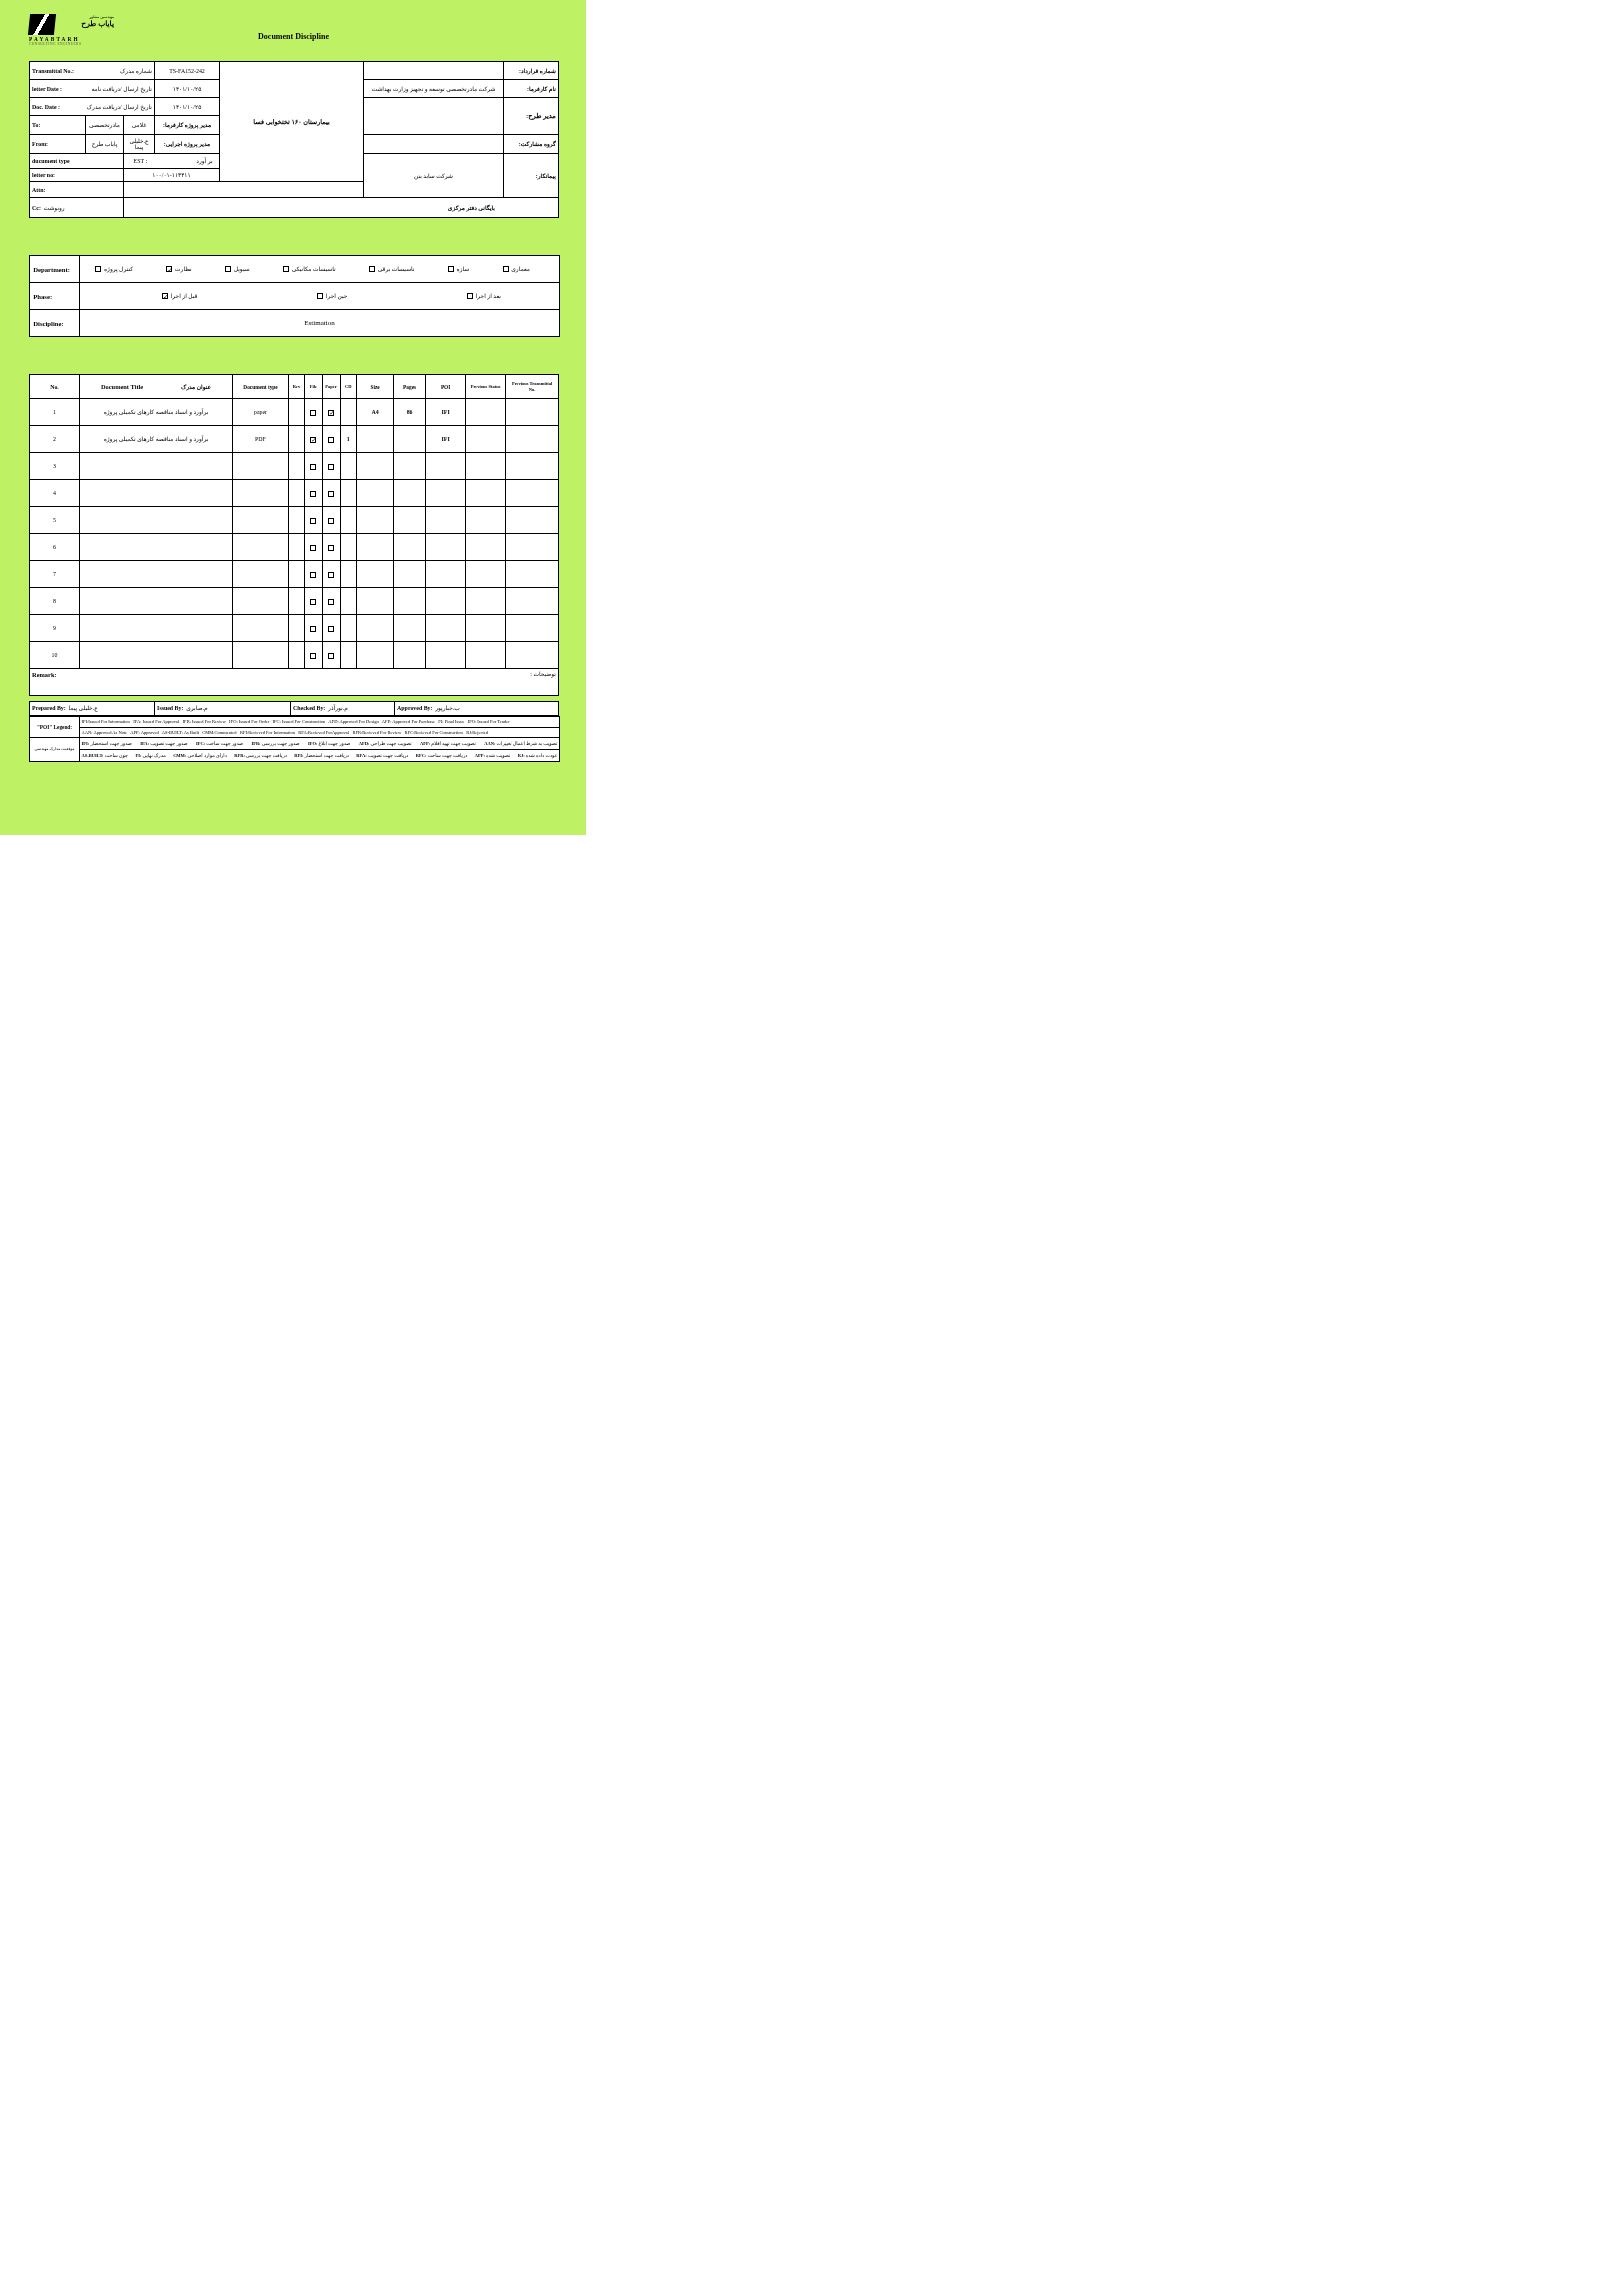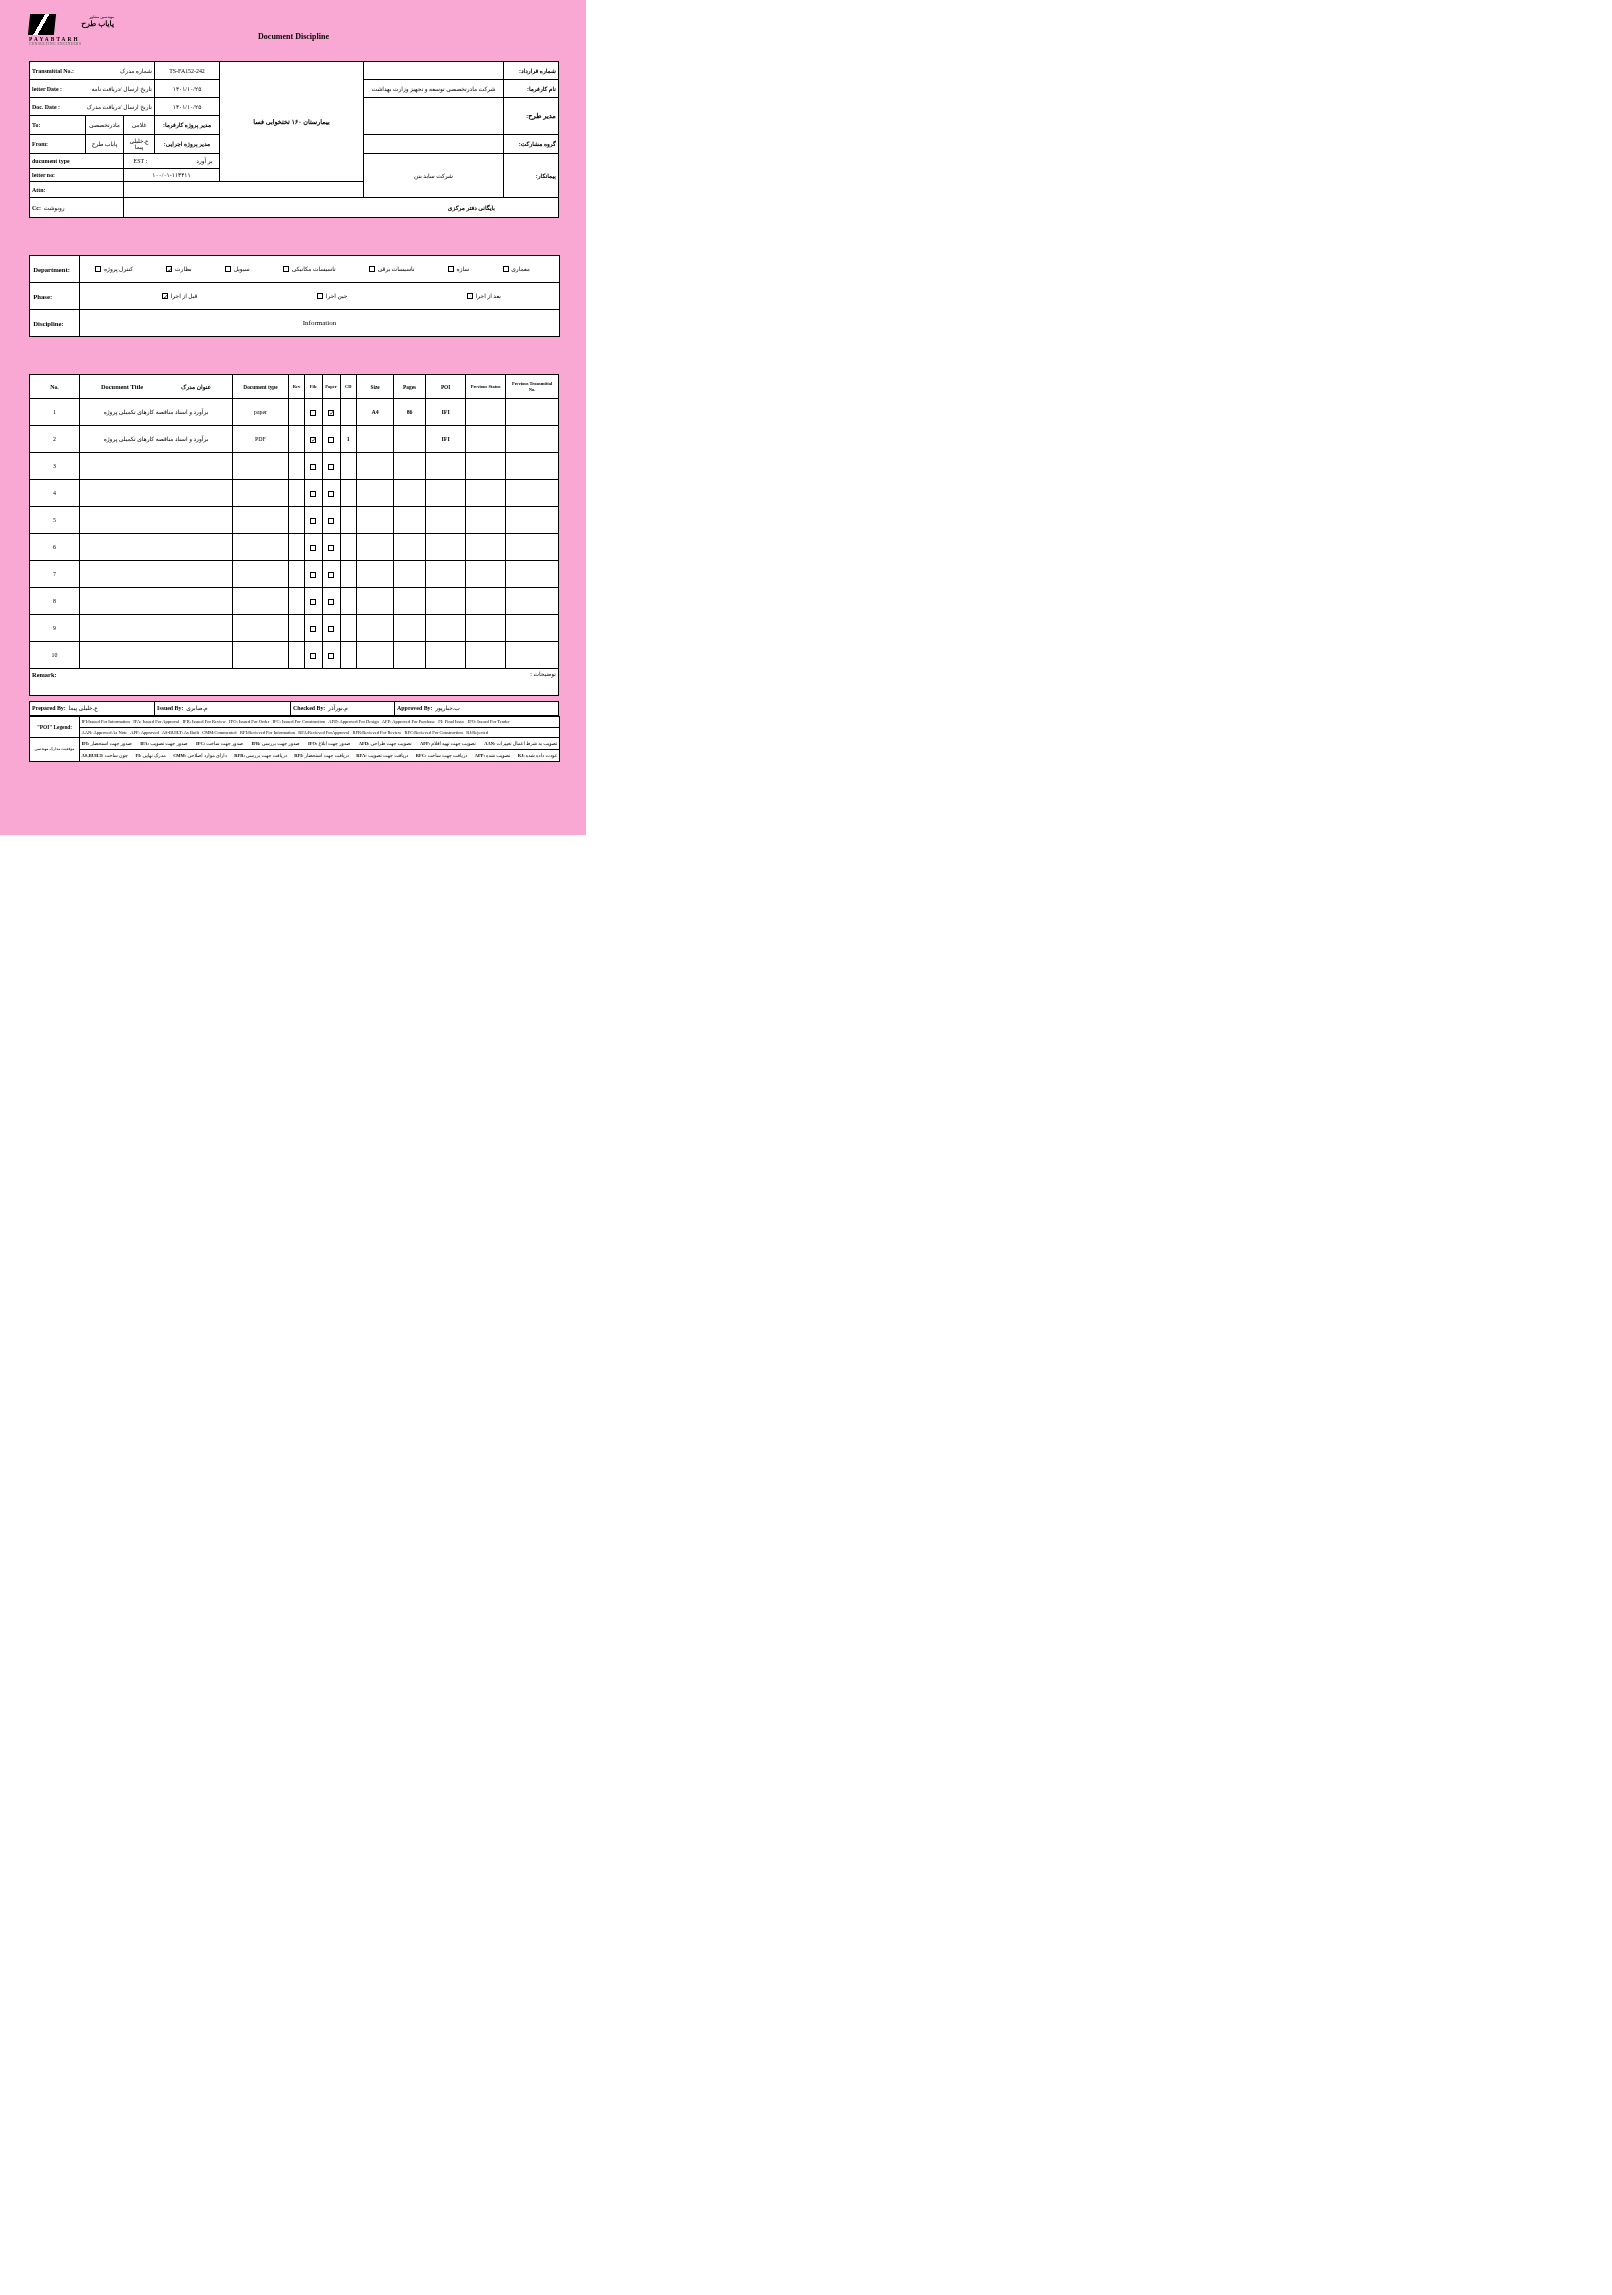--- a/index.html
+++ b/index.html
@@ -2,21 +2,21 @@
 <html style="font-size:8.5px"><head>
 <meta charset="utf-8">
 <style>
   * { margin:0; padding:0; box-sizing:border-box; }
   html,body { background:#fff; }
   body {
     width:586px; height:835px; position:relative;
     font-family:"Liberation Serif","DejaVu Serif",serif;
     color:#000;
   }
-  .page { position:absolute; inset:0; background:#f9a8d4; }
+  .page { position:absolute; inset:0; background:#bef264; }
   .content { position:absolute; left:29px; top:0; width:529px; }
 
   
   .hdr { position:relative; height:61px; }
   .logo { position:absolute; left:0; top:14px; width:85px; }
   .logo-top { display:flex; align-items:flex-start; gap:3.2px; }
   .logo-mark {
     width:25.6px; height:21px; flex:0 0 auto;
     background:linear-gradient(115deg,#000 42%,#fff 42%,#fff 54%,#000 54%);
     transform:skew(-6deg);
@@ -253,21 +253,21 @@
                 </span>
             <span class="chk-item">
                   <span>قبل از اجرا</span>
                   <span class="checkbox checked"></span>
                 </span>
           </div>
         </td>
       </tr>
       <tr>
         <td class="class-label">Discipline:</td>
-        <td class="discipline-val">Information</td>
+        <td class="discipline-val">Estimation</td>
       </tr>
     </tbody>
       </table>
 
     <table class="doc-table">
       <colgroup>
         <col style="width:50px">
           <col style="width:153px">
           <col style="width:56px">
           <col style="width:16px">

